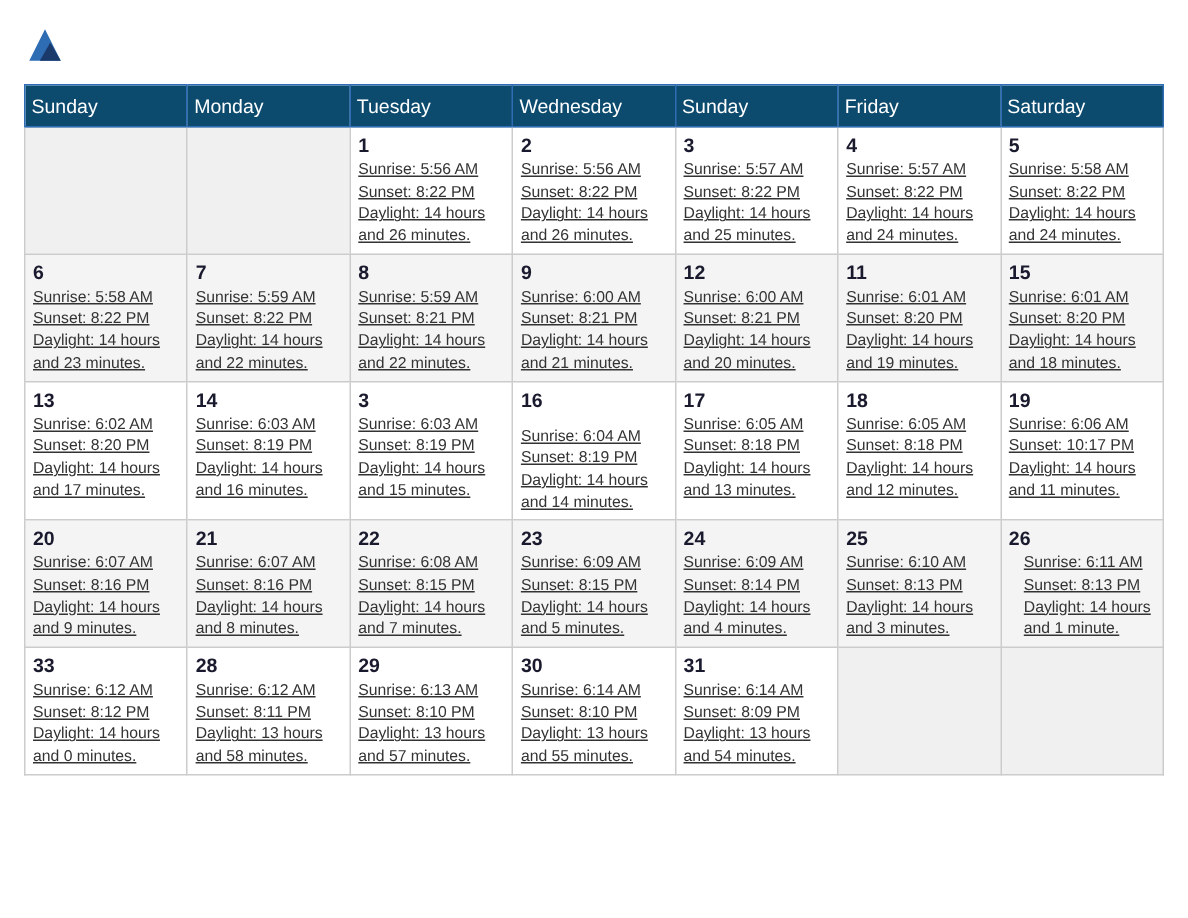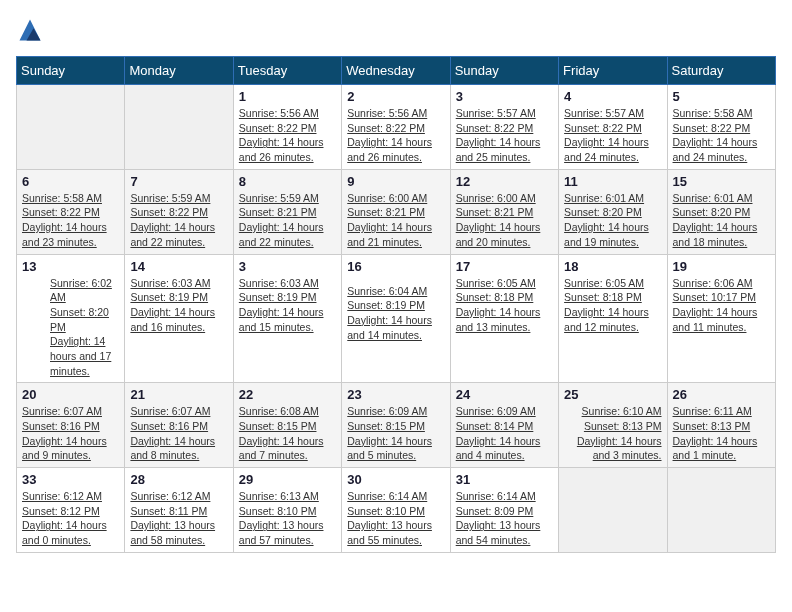--- a/index.html
+++ b/index.html
@@ -203,21 +203,21 @@
         <td>
           <span class="day-num">15</span>
           <div class="day-info" style="white-space: pre-line;">Sunrise: 6:01 AM
 Sunset: 8:20 PM
 Daylight: 14 hours and 18 minutes.</div>
         </td>
       </tr>
       <tr class="row-bg-white">
         <td>
           <span class="day-num">13</span>
-          <div class="day-info" style="white-space: pre-line; margin-left: 28px;">Sunrise: 6:02 AM
+          <div class="day-info" style="white-space: pre-line;">Sunrise: 6:02 AM
 Sunset: 8:20 PM
 Daylight: 14 hours and 17 minutes.</div>
         </td>
         <td>
           <span class="day-num">14</span>
           <div class="day-info" style="white-space: pre-line;">Sunrise: 6:03 AM
 Sunset: 8:19 PM
 Daylight: 14 hours and 16 minutes.</div>
         </td>
         <td>
@@ -277,27 +277,27 @@
 Daylight: 14 hours and 5 minutes.</div>
         </td>
         <td>
           <span class="day-num">24</span>
           <div class="day-info" style="white-space: pre-line;">Sunrise: 6:09 AM
 Sunset: 8:14 PM
 Daylight: 14 hours and 4 minutes.</div>
         </td>
         <td>
           <span class="day-num">25</span>
-          <div class="day-info" style="white-space: pre-line; text-align: right;">Sunrise: 6:10 AM
+          <div class="day-info" style="white-space: pre-line;">Sunrise: 6:10 AM
 Sunset: 8:13 PM
 Daylight: 14 hours and 3 minutes.</div>
         </td>
         <td>
           <span class="day-num">26</span>
-          <div class="day-info" style="white-space: pre-line;">Sunrise: 6:11 AM
+          <div class="day-info" style="white-space: pre-line; margin-left: 10px;">Sunrise: 6:11 AM
 Sunset: 8:13 PM
 Daylight: 14 hours and 1 minute.</div>
         </td>
       </tr>
       <tr class="row-bg-white">
         <td>
           <span class="day-num">33</span>
           <div class="day-info" style="white-space: pre-line;">Sunrise: 6:12 AM
 Sunset: 8:12 PM
 Daylight: 14 hours and 0 minutes.</div>

